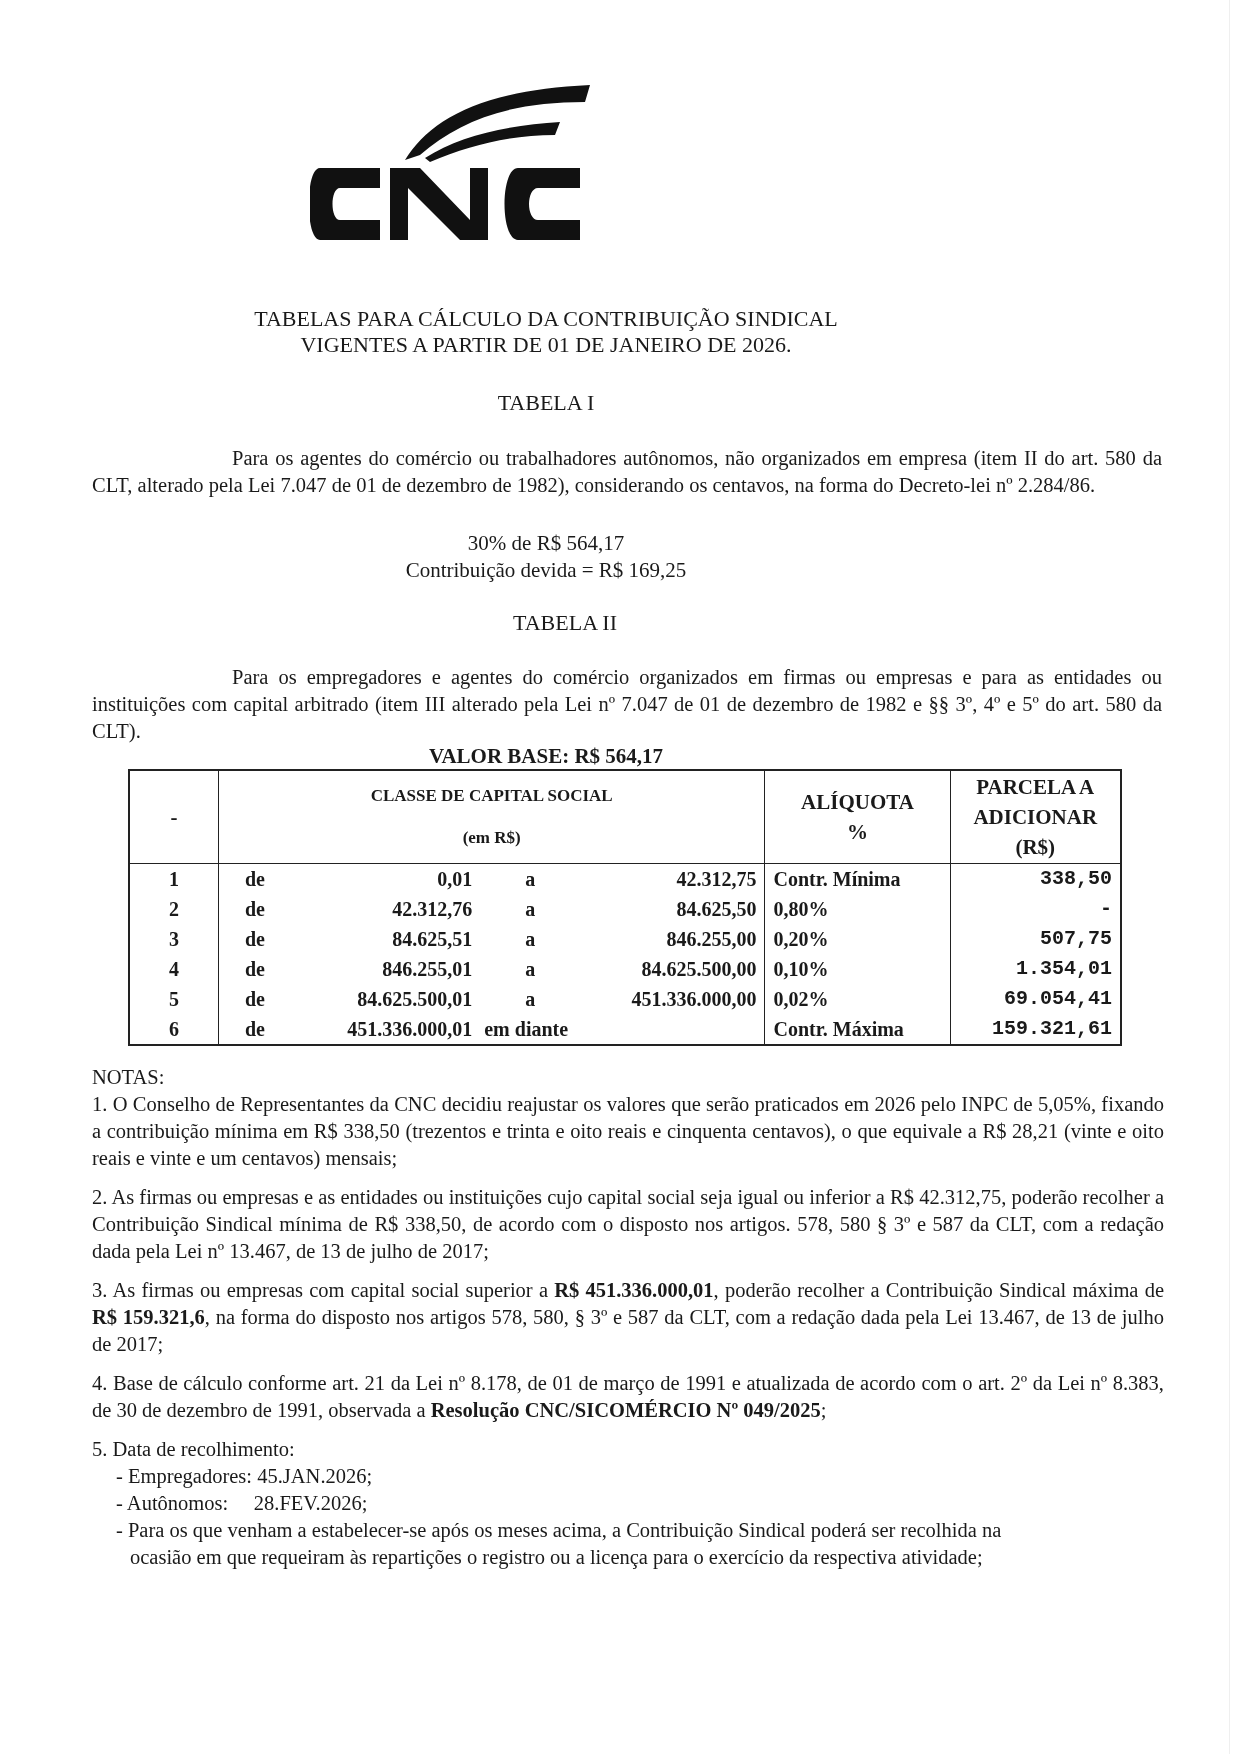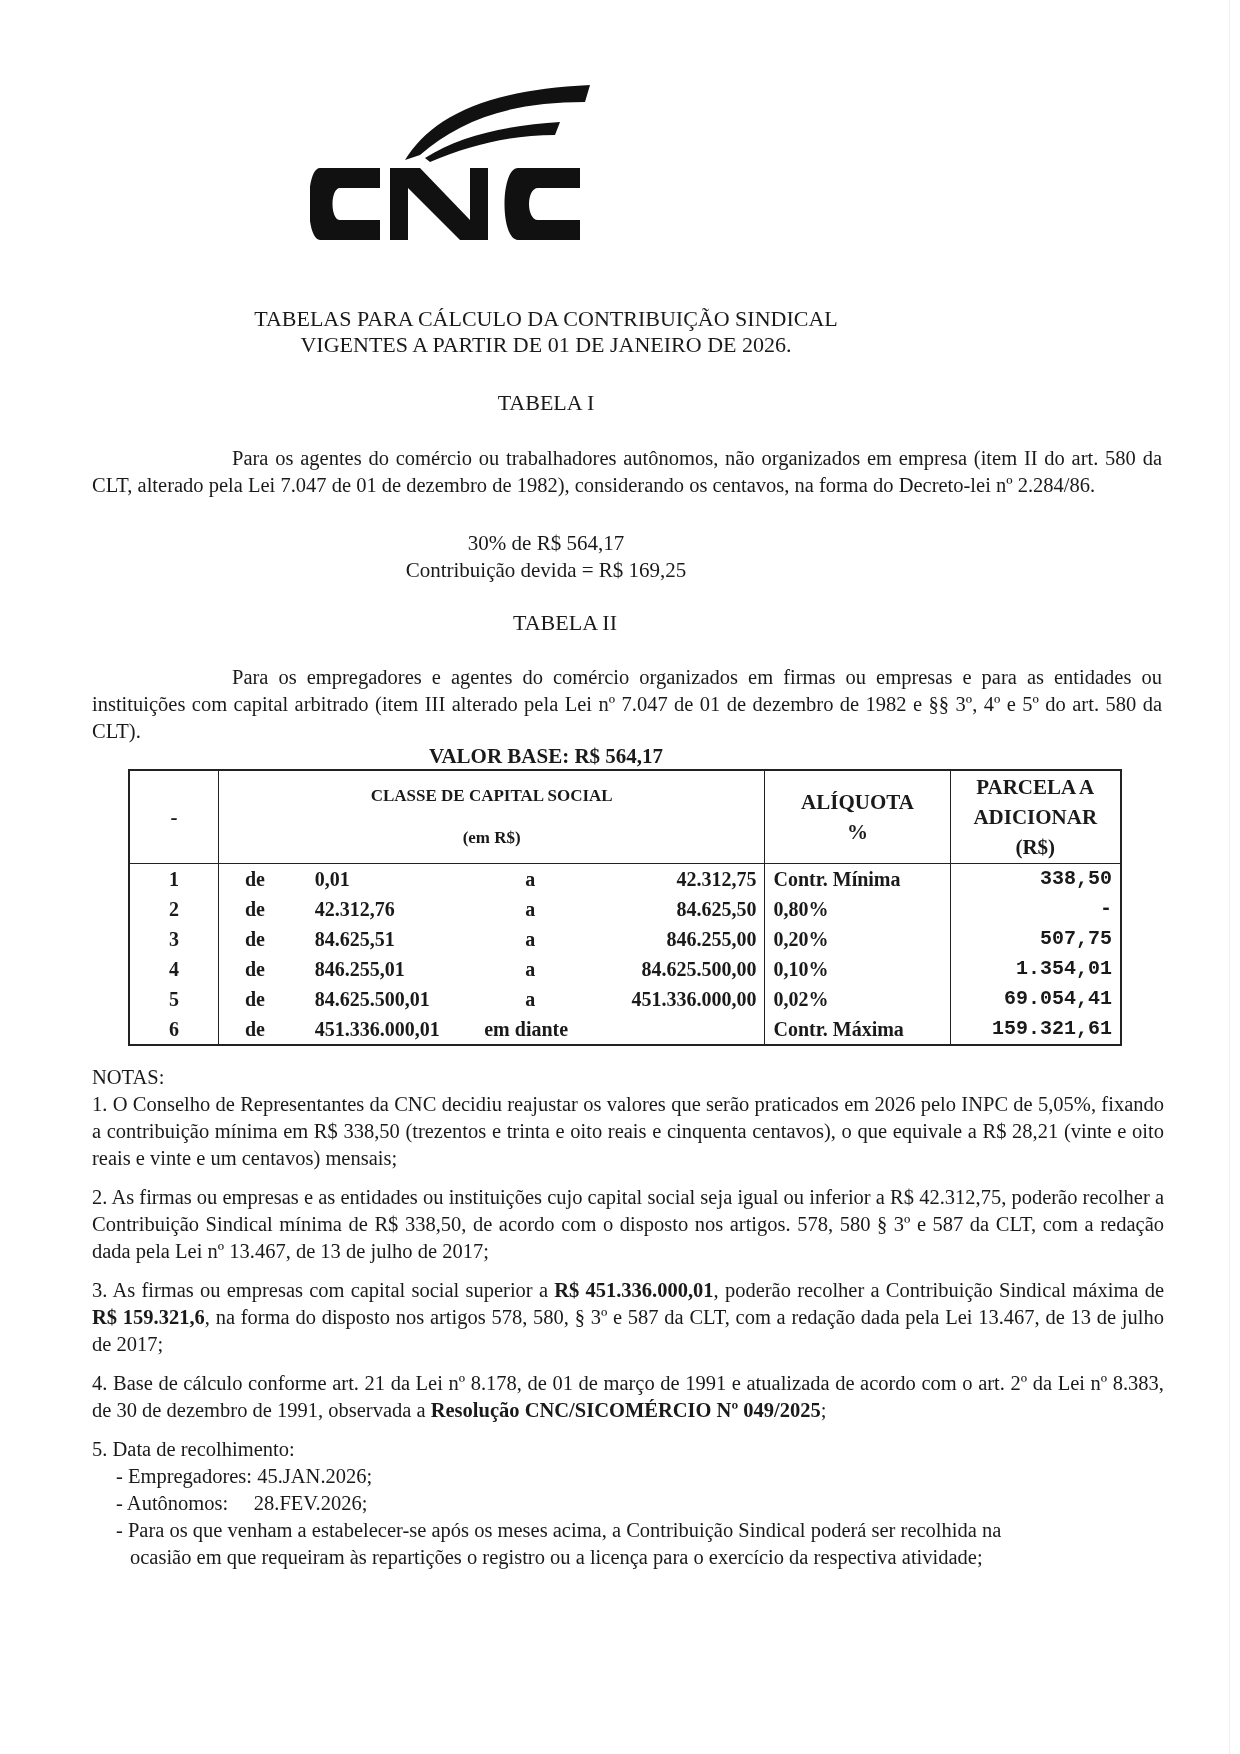--- a/index.html
+++ b/index.html
@@ -21,21 +21,21 @@
               border-collapse: collapse; font-weight: bold; font-size: 20px;
               border: 2px solid #222; }
   table.cap td, table.cap th { padding: 0 8px; }
   table.cap thead th { border: 1.5px solid #222; font-weight: bold; vertical-align: middle; }
   table.cap thead { height: 93px; }
   .hsmall { font-size: 17px; line-height: 22px; }
   .hbig { font-size: 21px; line-height: 30px; }
   table.cap tbody td { height: 30px; line-height: 30px; }
   .c-num { width: 68px; text-align: center; border-right: 1.5px solid #222; }
   .c-de { width: 50px; text-align: left; padding-left: 26px !important; }
-  .c-from { width: 150px; text-align: left; }
+  .c-from { width: 150px; text-align: right; }
   .c-a { width: 60px; text-align: center; }
   .c-to { width: 160px; text-align: right; border-right: 1.5px solid #222; }
   .c-aliq { width: 160px; border-right: 1.5px solid #222; }
   .c-parc { width: 146px; text-align: right; font-family: Liberation Mono, monospace; }
   tbody tr:first-child td { border-top: 1.5px solid #222; }
   .notes { left: 92px; width: 1072px; font-size: 20.5px; line-height: 27px; text-align: justify; }
   .notes p { margin: 0 0 12px 0; }
   .notes .sub { padding-left: 24px; margin: 0; }
   .notes .subcont { padding-left: 38px; margin: 0; }
   b { font-weight: bold; }

